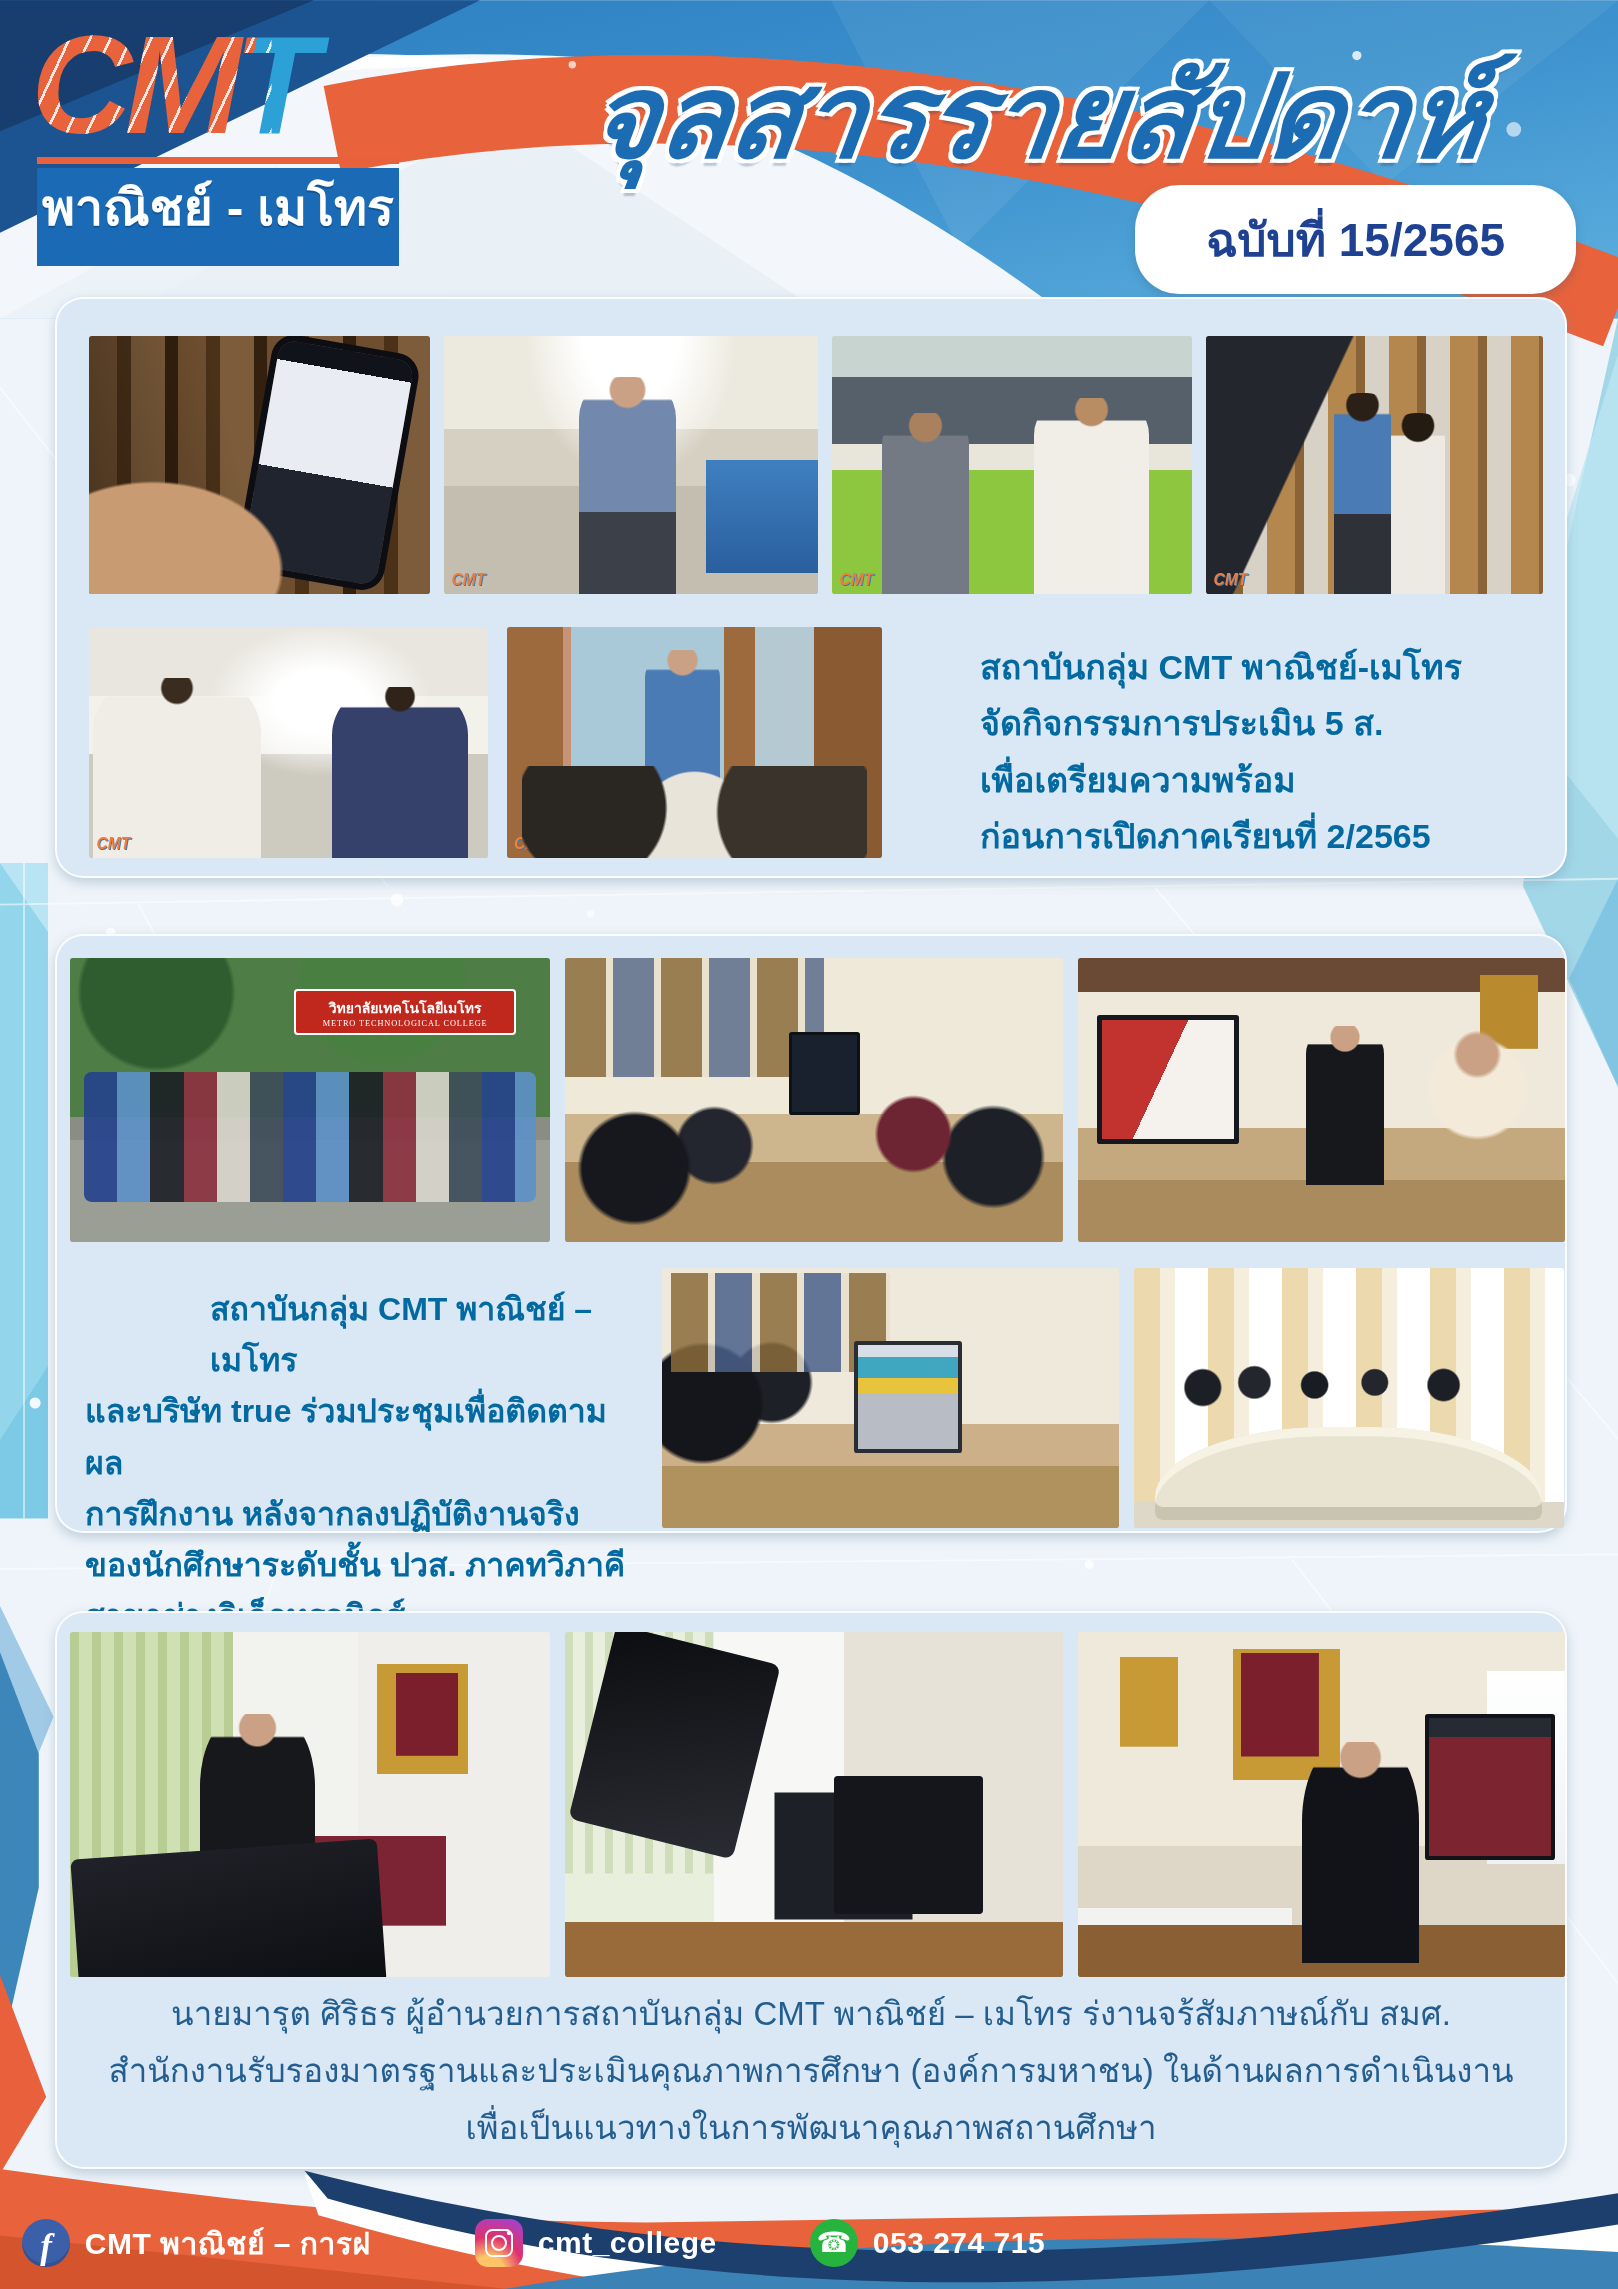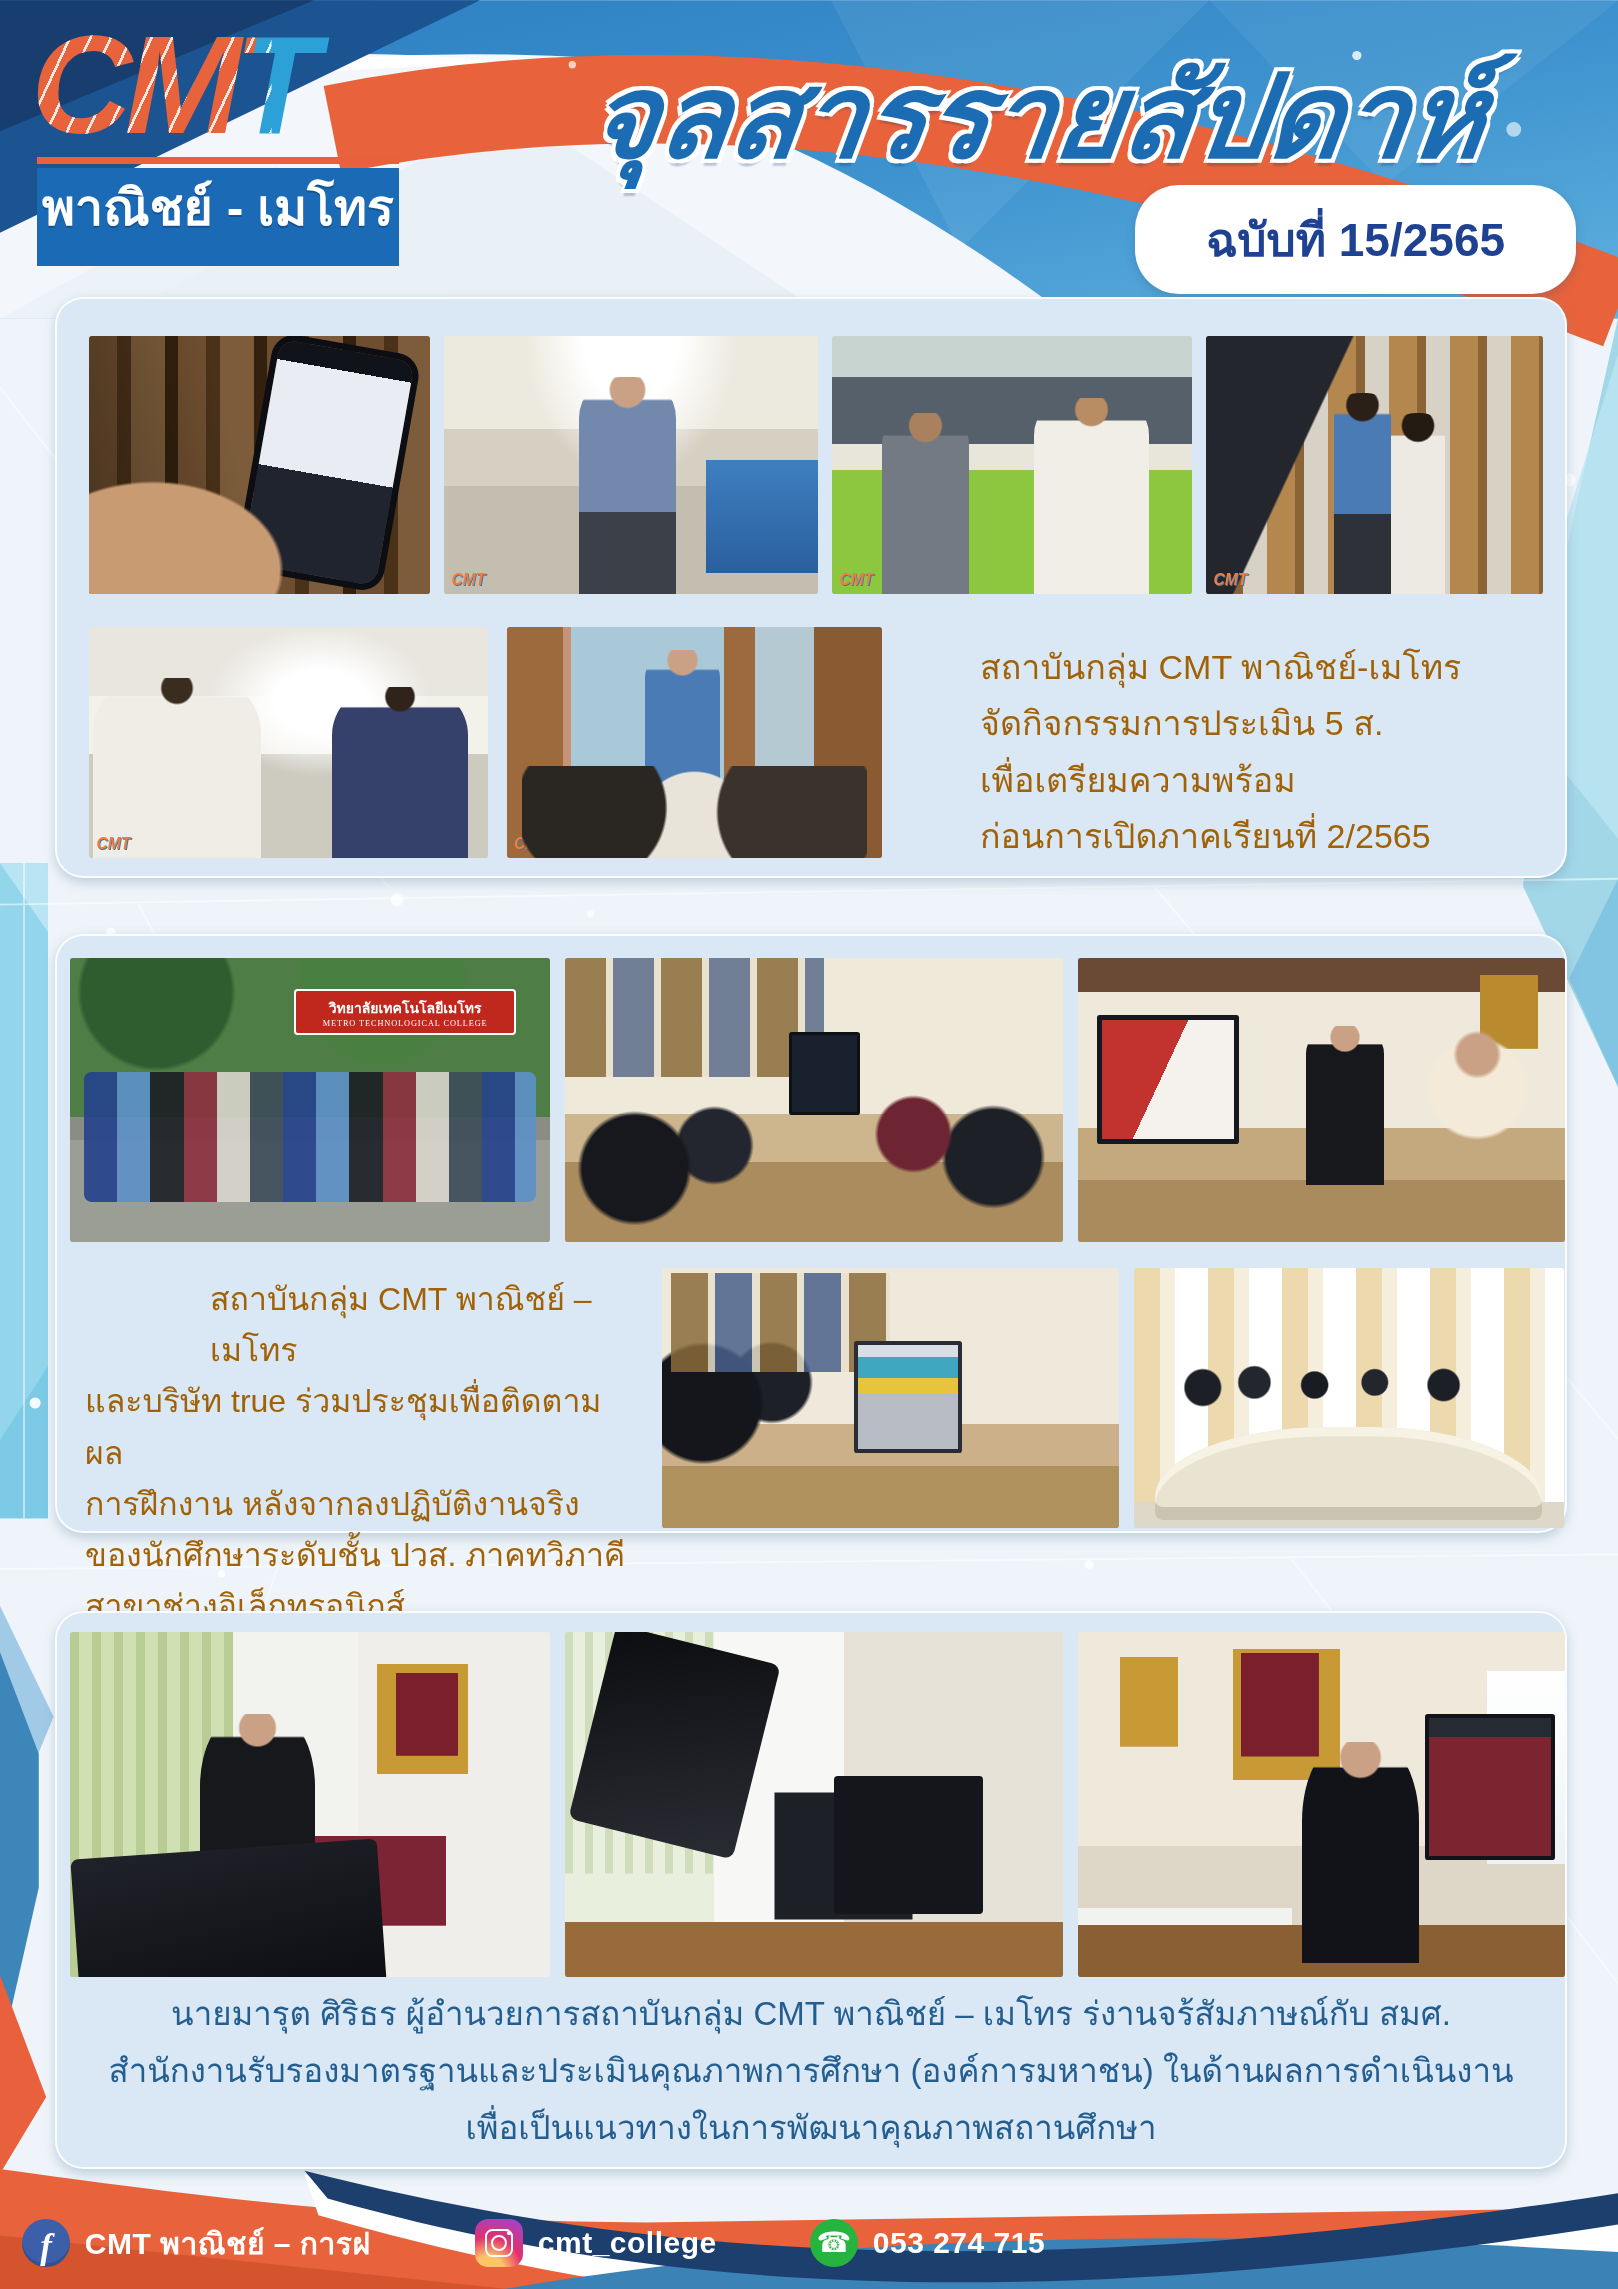--- a/index.html
+++ b/index.html
@@ -39,26 +39,26 @@
 
   .row{position:absolute;display:flex;}
   .photo{position:relative;overflow:hidden;border-radius:2.8px;flex:none;background:#cfd4d8;}
   .photo::before,.photo::after{content:"";position:absolute;}
   .wm{position:absolute;left:7.4px;bottom:5.5px;font:italic 800 15.7px "Liberation Sans",sans-serif;
       color:#f07c3e;text-shadow:0.9px 0.9px 0 #2b7ec0;letter-spacing:0;}
 
   
   #p1r1{left:32px;top:37px;gap:14px;}
   #p1r2{left:32px;top:328px;gap:18.5px;}
-  .caption{font-weight:400;color:#a16207;}
+  .caption{font-weight:700;color:#0369a1;}
   #cap1{position:absolute;left:923px;top:340px;width:545px;font-size:34px;line-height:1.66;}
   
   #p2r1{left:13px;top:22px;gap:14.8px;justify-content:center;}
   #p2r2{left:605px;top:332px;gap:14.8px;}
-  #cap2{position:absolute;left:28px;top:338px;width:554px;font-size:32px;line-height:1.6;}
+  #cap2{position:absolute;left:28px;top:348px;width:554px;font-size:32px;line-height:1.6;}
   #cap2 .indent{padding-left:125px;}
   
   #p3r1{left:13px;top:18.5px;gap:14.8px;}
   #cap3{position:absolute;left:37px;top:373px;width:1434px;text-align:center;
         font-size:33px;line-height:1.72;color:#245e90;}
 
   
   
   .ph-hand{width:341px;height:258px;background:
     linear-gradient(75deg, rgba(0,0,0,.35), rgba(0,0,0,0) 45%),

